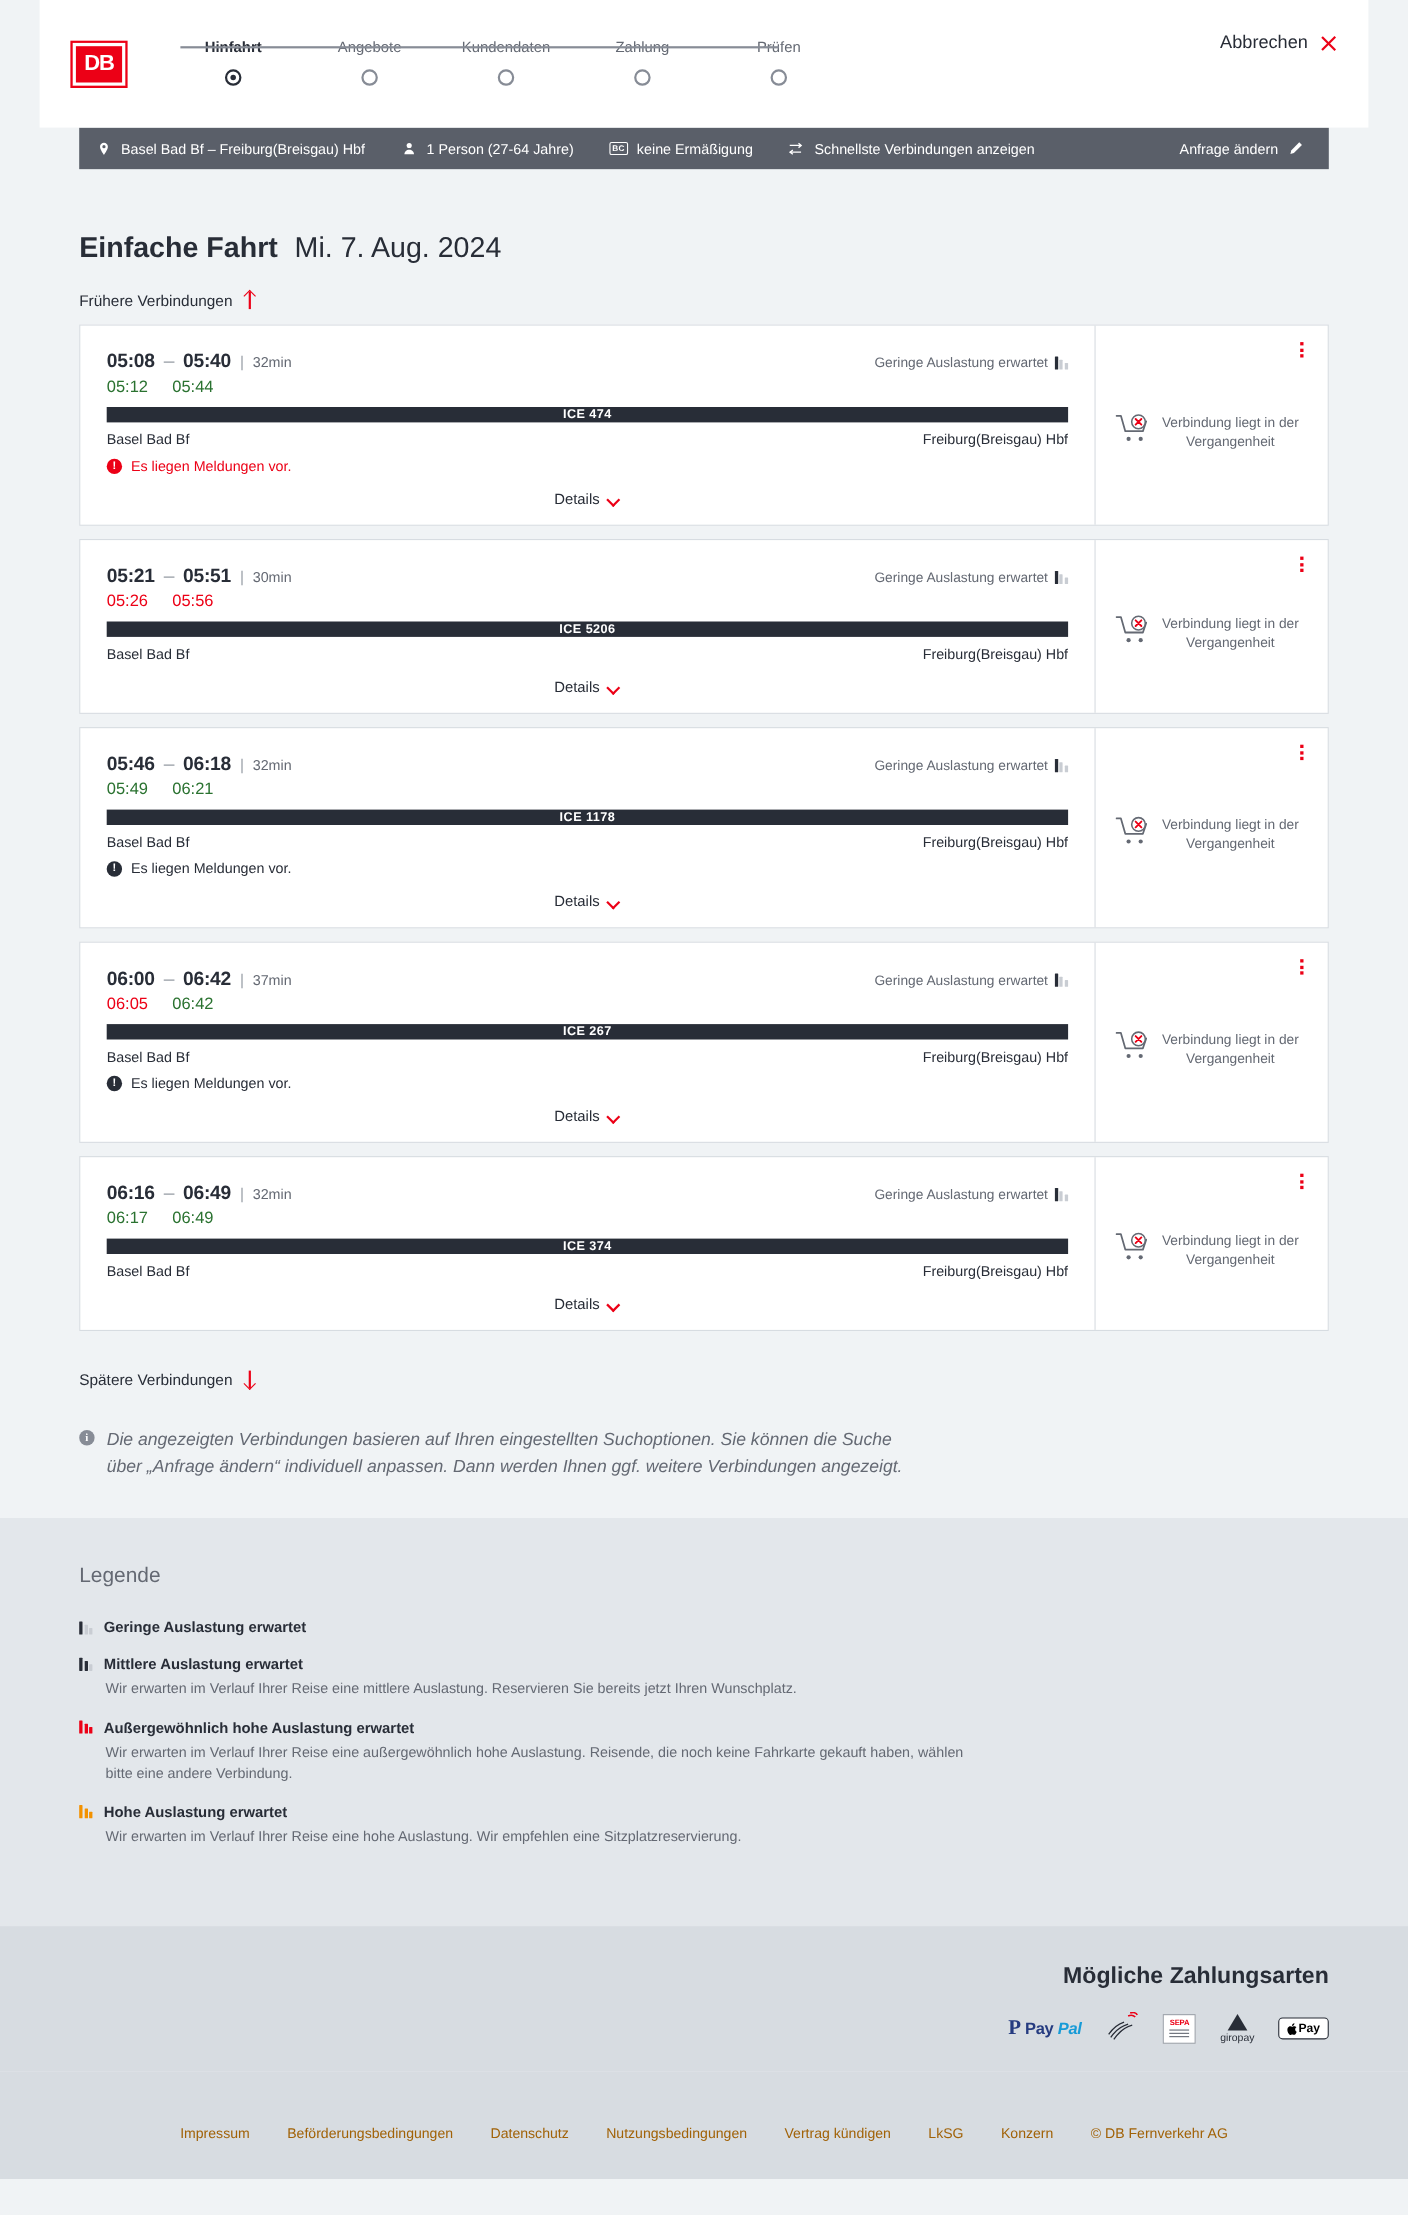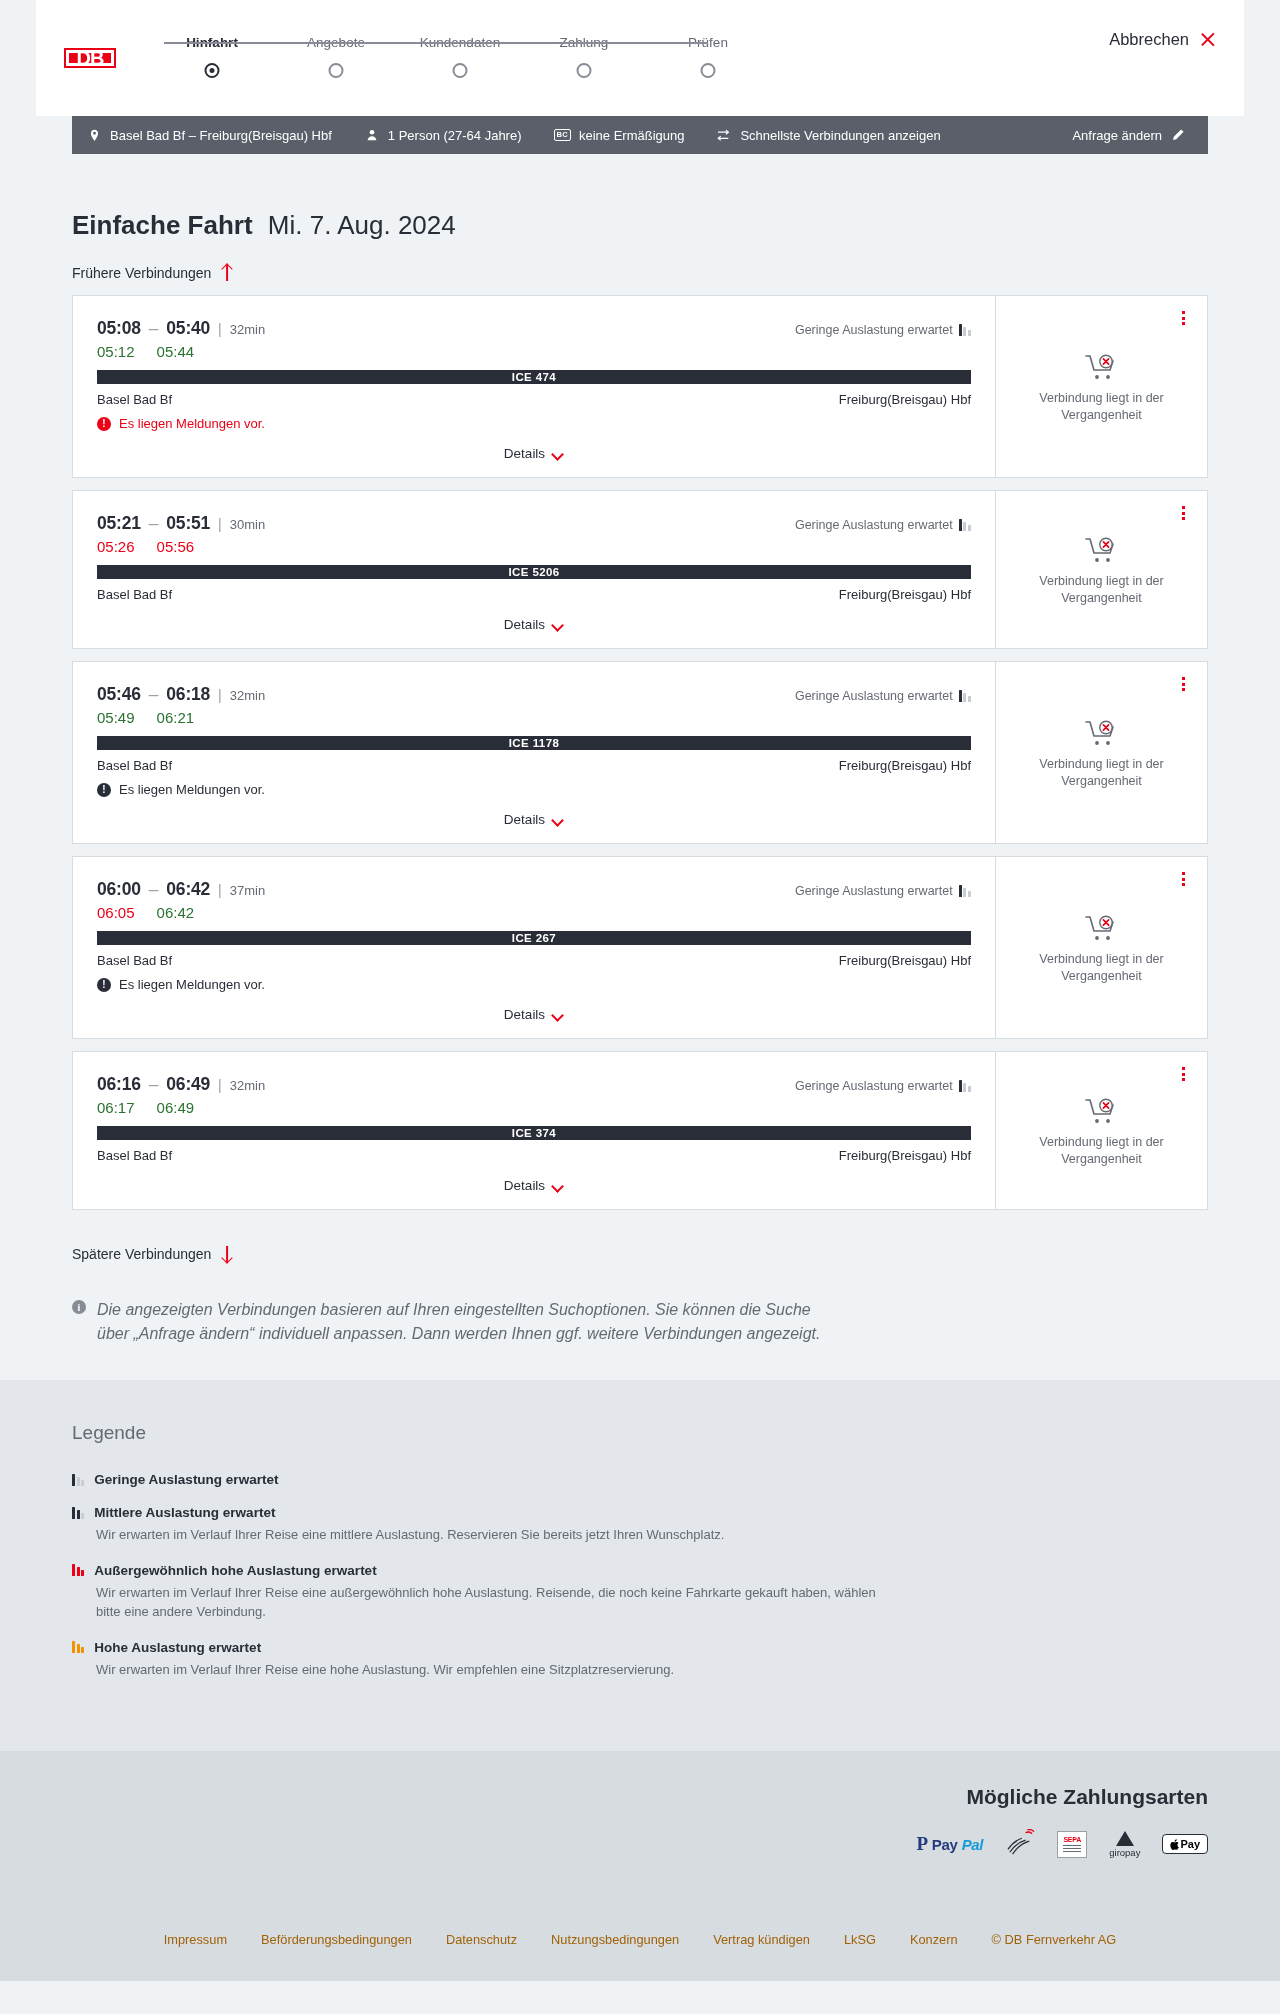--- a/index.html
+++ b/index.html
@@ -18,21 +18,21 @@
   .header {
     background:#fff;
     margin:0 36px;
     height:116px;
     display:flex;
     align-items:center;
     padding:0 28px 0 30px;
     position:relative;
   }
   .db-logo {
-    width:48px; height:16px;
+    width:48px; height:39px;
     background:#ec0016;
     border:3px solid #fff;
     outline:2px solid #ec0016;
     display:flex; align-items:center; justify-content:center;
     color:#fff; font-weight:bold; font-size:20px; letter-spacing:-1px;
     flex:0 0 auto;
     font-family:"Liberation Sans", sans-serif;
   }
   .stepper { display:flex; margin-left:36px; position:relative; padding-top:4px;}
   .step { width:124px; text-align:center; position:relative; }
@@ -123,21 +123,21 @@
     display:flex;
     background:#fff;
     border:1px solid #d7dce1;
     margin-bottom:12px;
   }
   .conn-left { flex:1 1 auto; padding:22px 24px 14px 24px; min-width:0; }
   .conn-right {
     flex:0 0 212px;
     border-left:1px solid #d7dce1;
     position:relative;
-    display:flex; flex-direction:column;
+    display:flex; flex-direction:row;
     align-items:center; justify-content:center;
     padding:26px 18px 22px;
   }
 
   .conn-row1 { display:flex; align-items:baseline; }
   .times-planned { font-size:17.5px; font-weight:bold; letter-spacing:-.2px; }
   .sep { color:#9aa0a8; margin:0 8px; font-weight:normal; }
   .duration { font-size:13px; color:#646973; }
   .util {
     margin-left:auto; font-size:12.5px; color:#646973;

